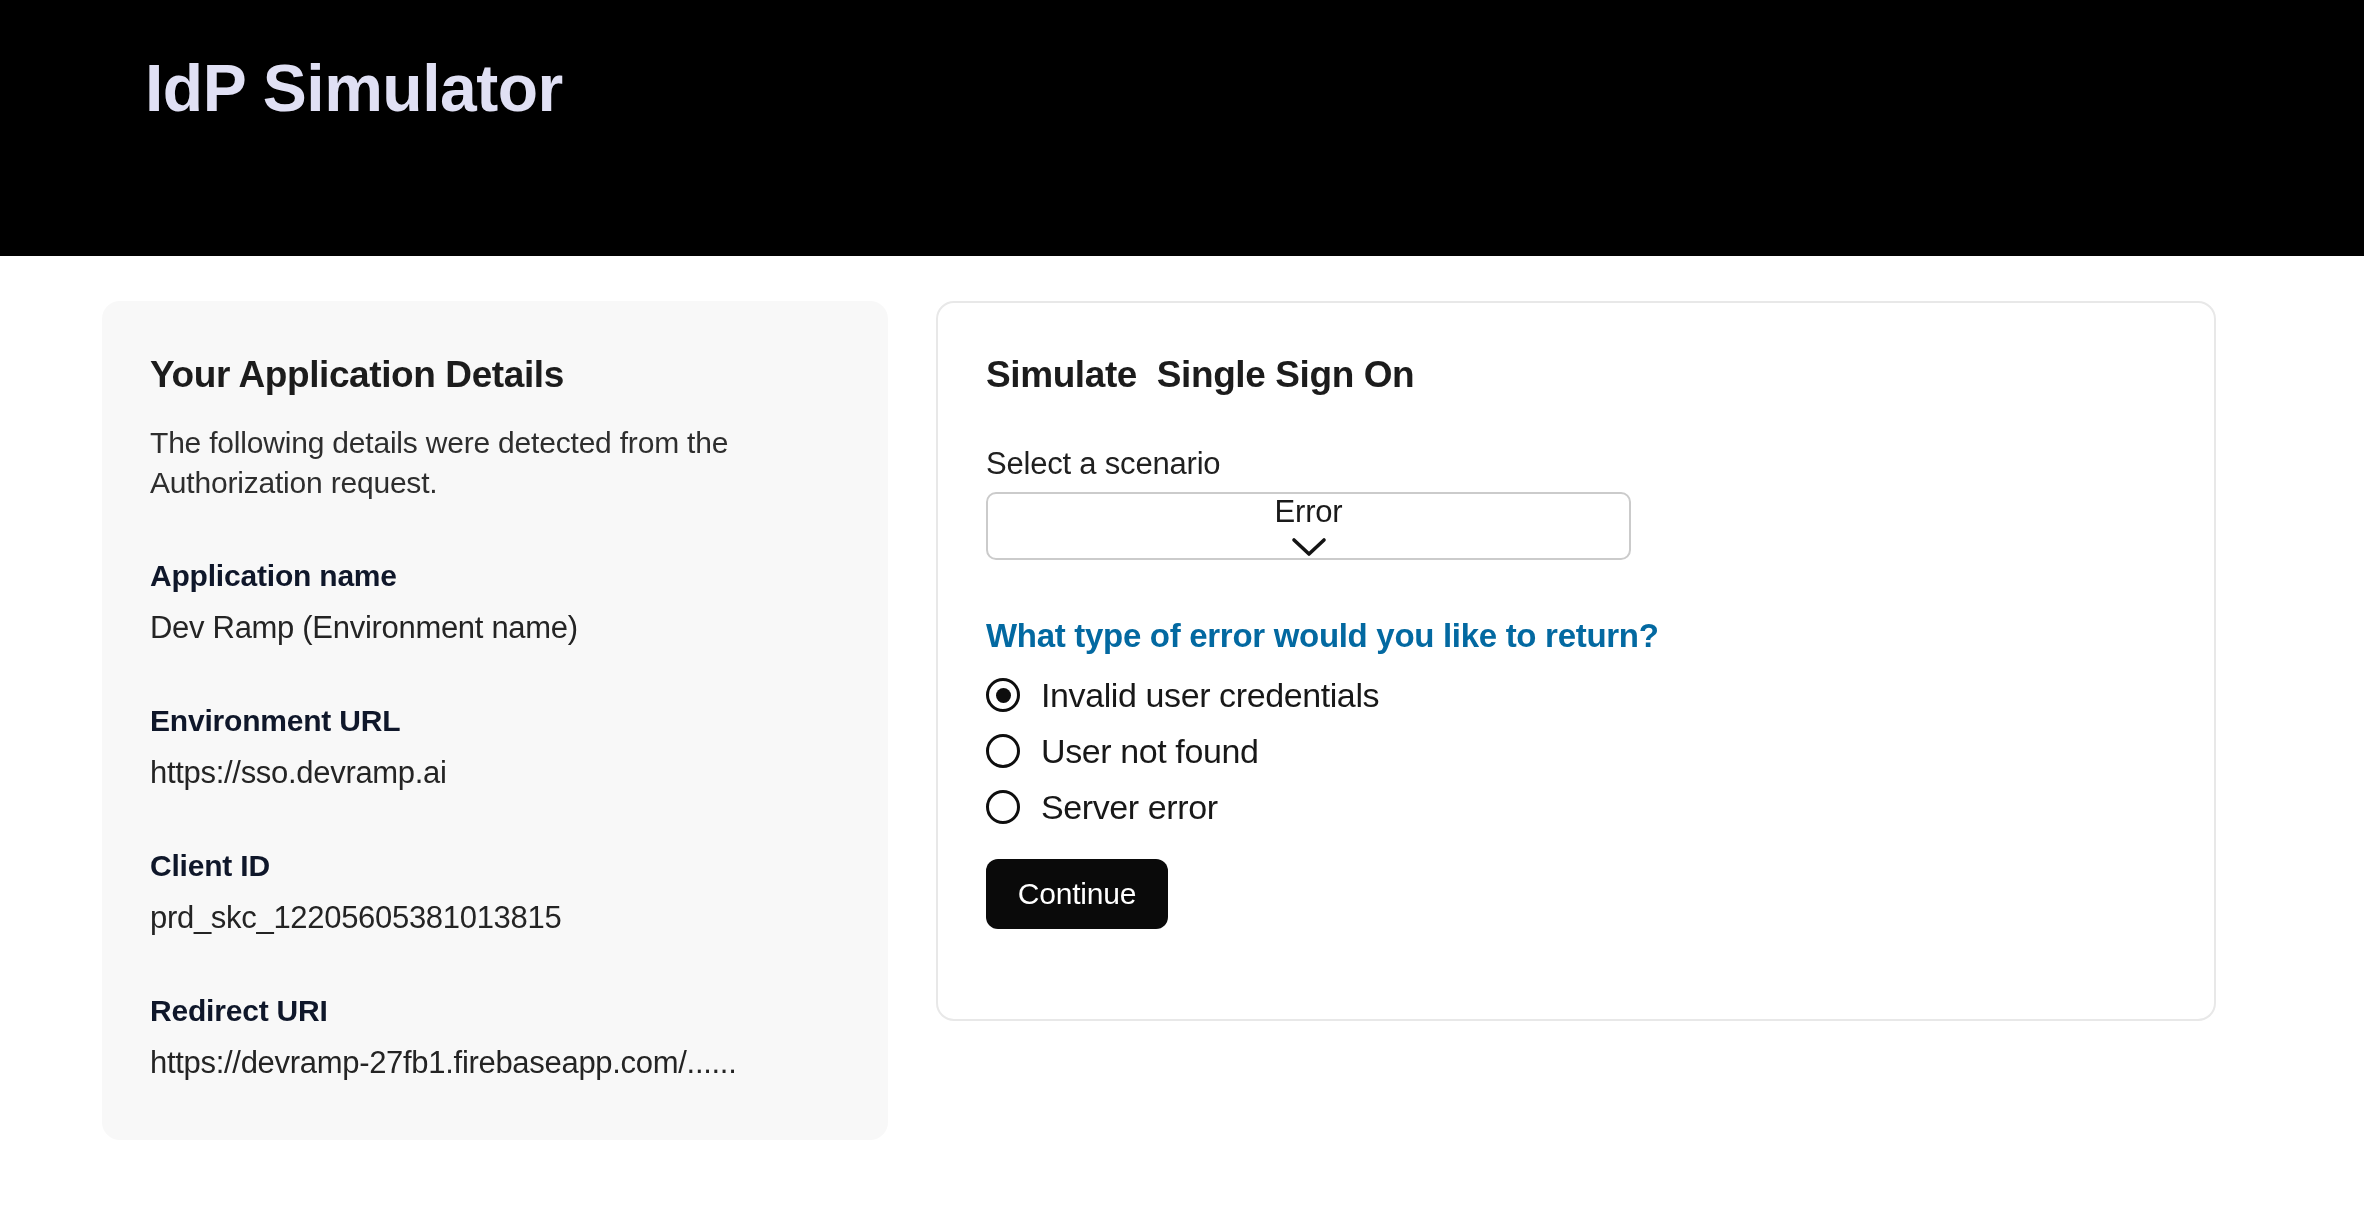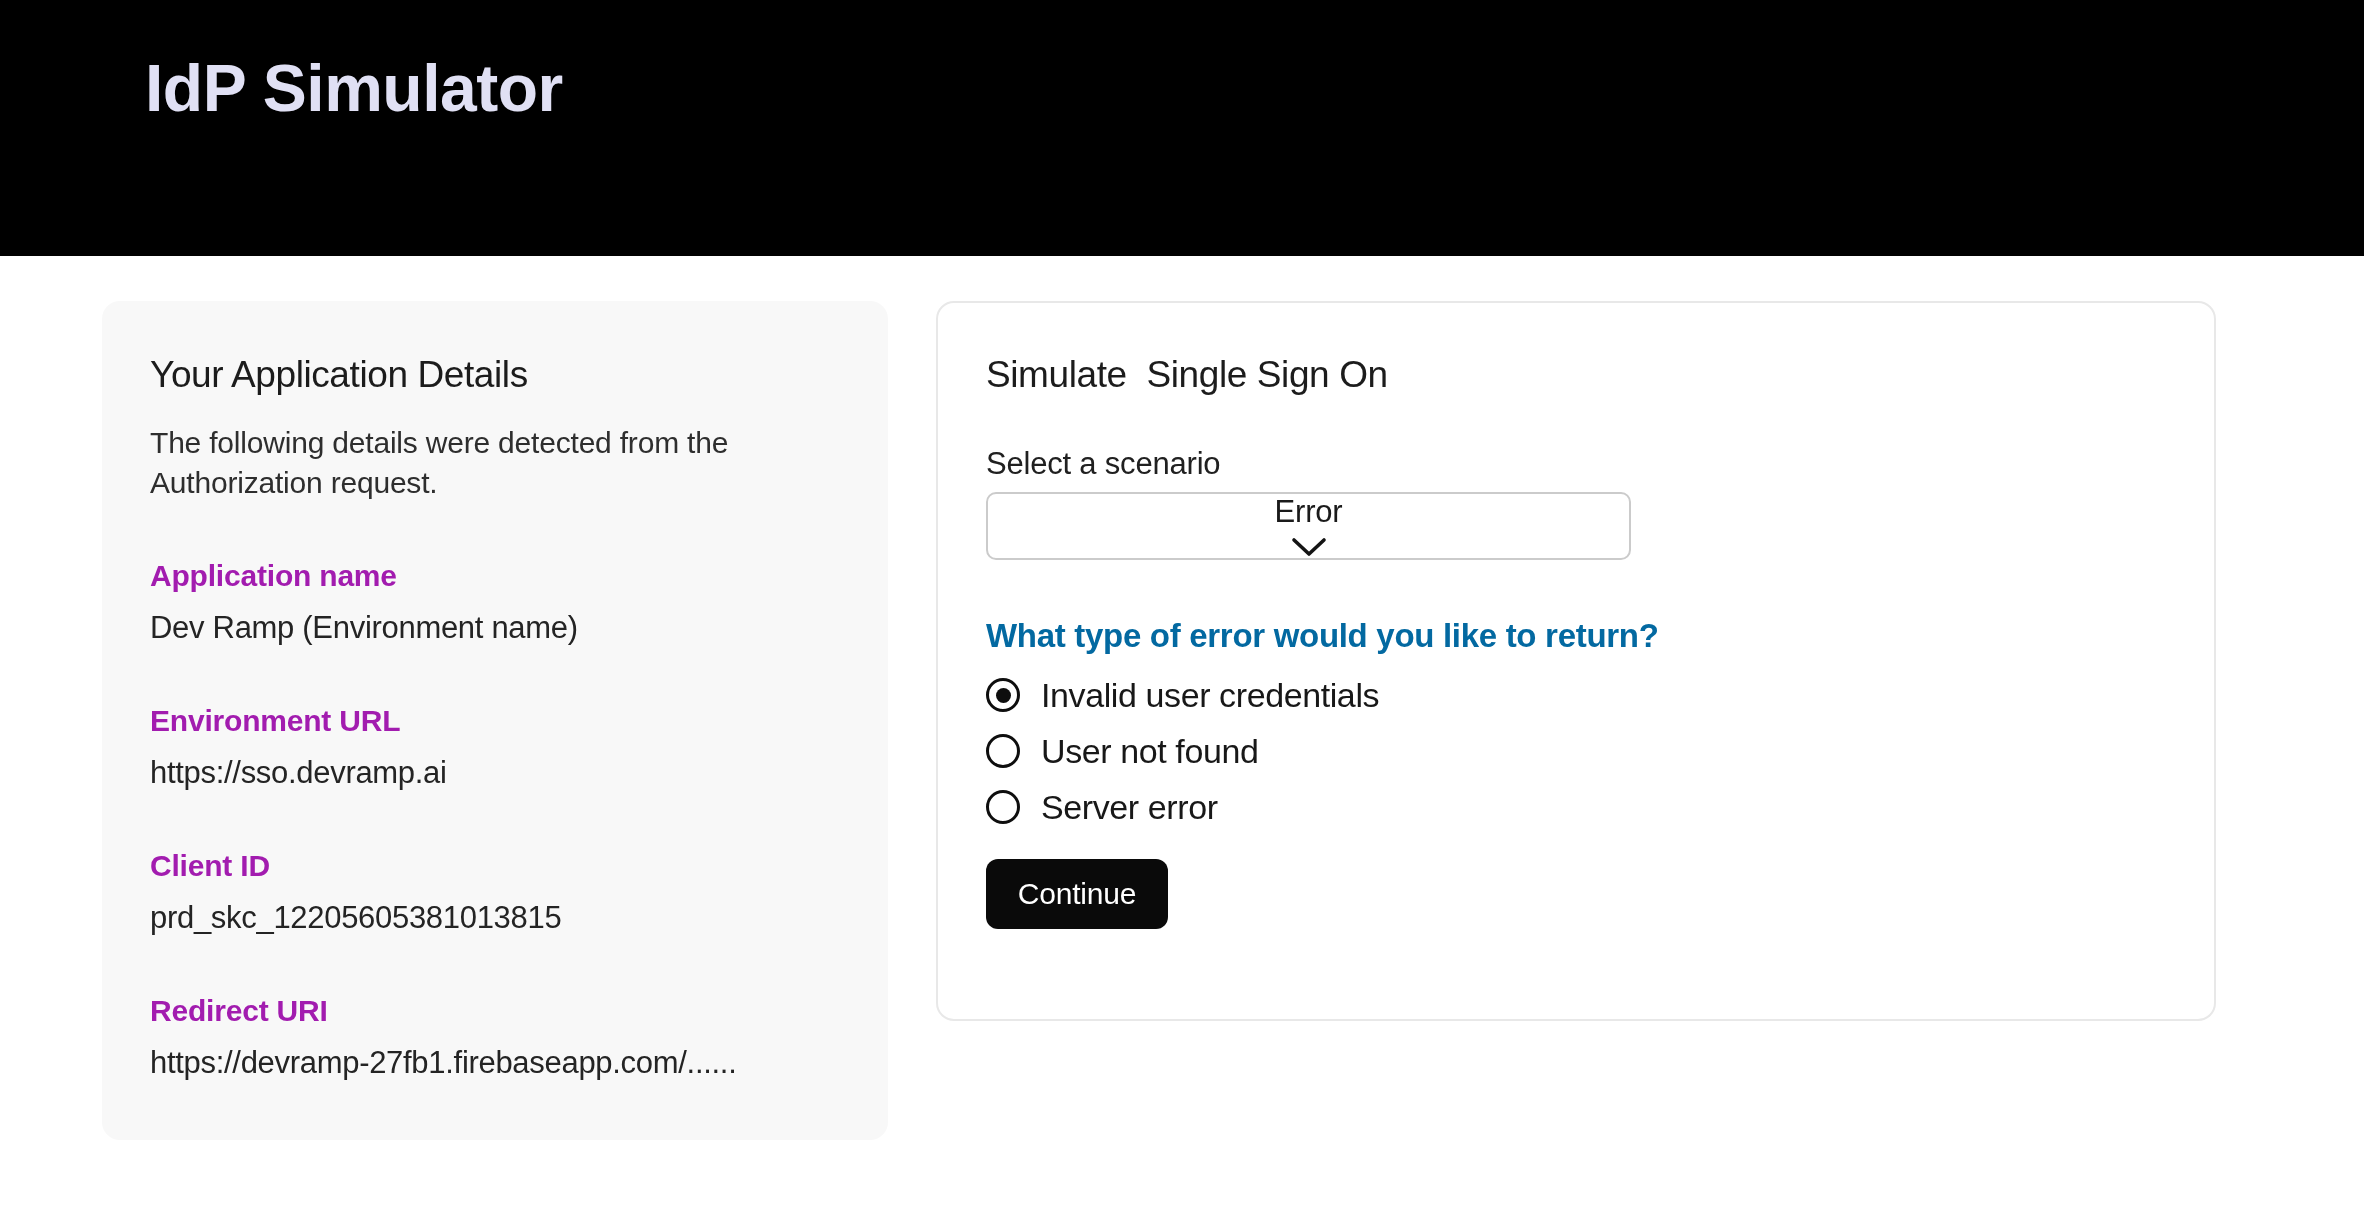--- a/index.html
+++ b/index.html
@@ -51,42 +51,42 @@
   }
   .card-right {
     width: 1280px; height: 720px;
     background: #ffffff;
     border: 2px solid var(--card-border, #e8e8e8);
     padding: 50px 48px 0 48px;
   }
 
   .card-title {
     font-size: 37px;
-    font-weight: 400;
+    font-weight: 700;
     letter-spacing: -0.4px;
     line-height: 44px;
     color: #1c1c1c;
     white-space: pre-wrap;
   }
 
   
   .card-description {
     margin-top: 26px;
     font-size: 30px;
     line-height: 40px;
     letter-spacing: -0.2px;
     color: #2e2e2e;
   }
   .field { margin-top: 54px; }
   .field-label {
     font-size: 30px;
     font-weight: 700;
     letter-spacing: -0.2px;
     line-height: 38px;
-    color: #a21caf;
+    color: #0f172a;
   }
   .field-value {
     margin-top: 13px;
     font-size: 31px;
     font-weight: 400;
     letter-spacing: -0.3px;
     line-height: 40px;
     color: #242424;
   }
 

